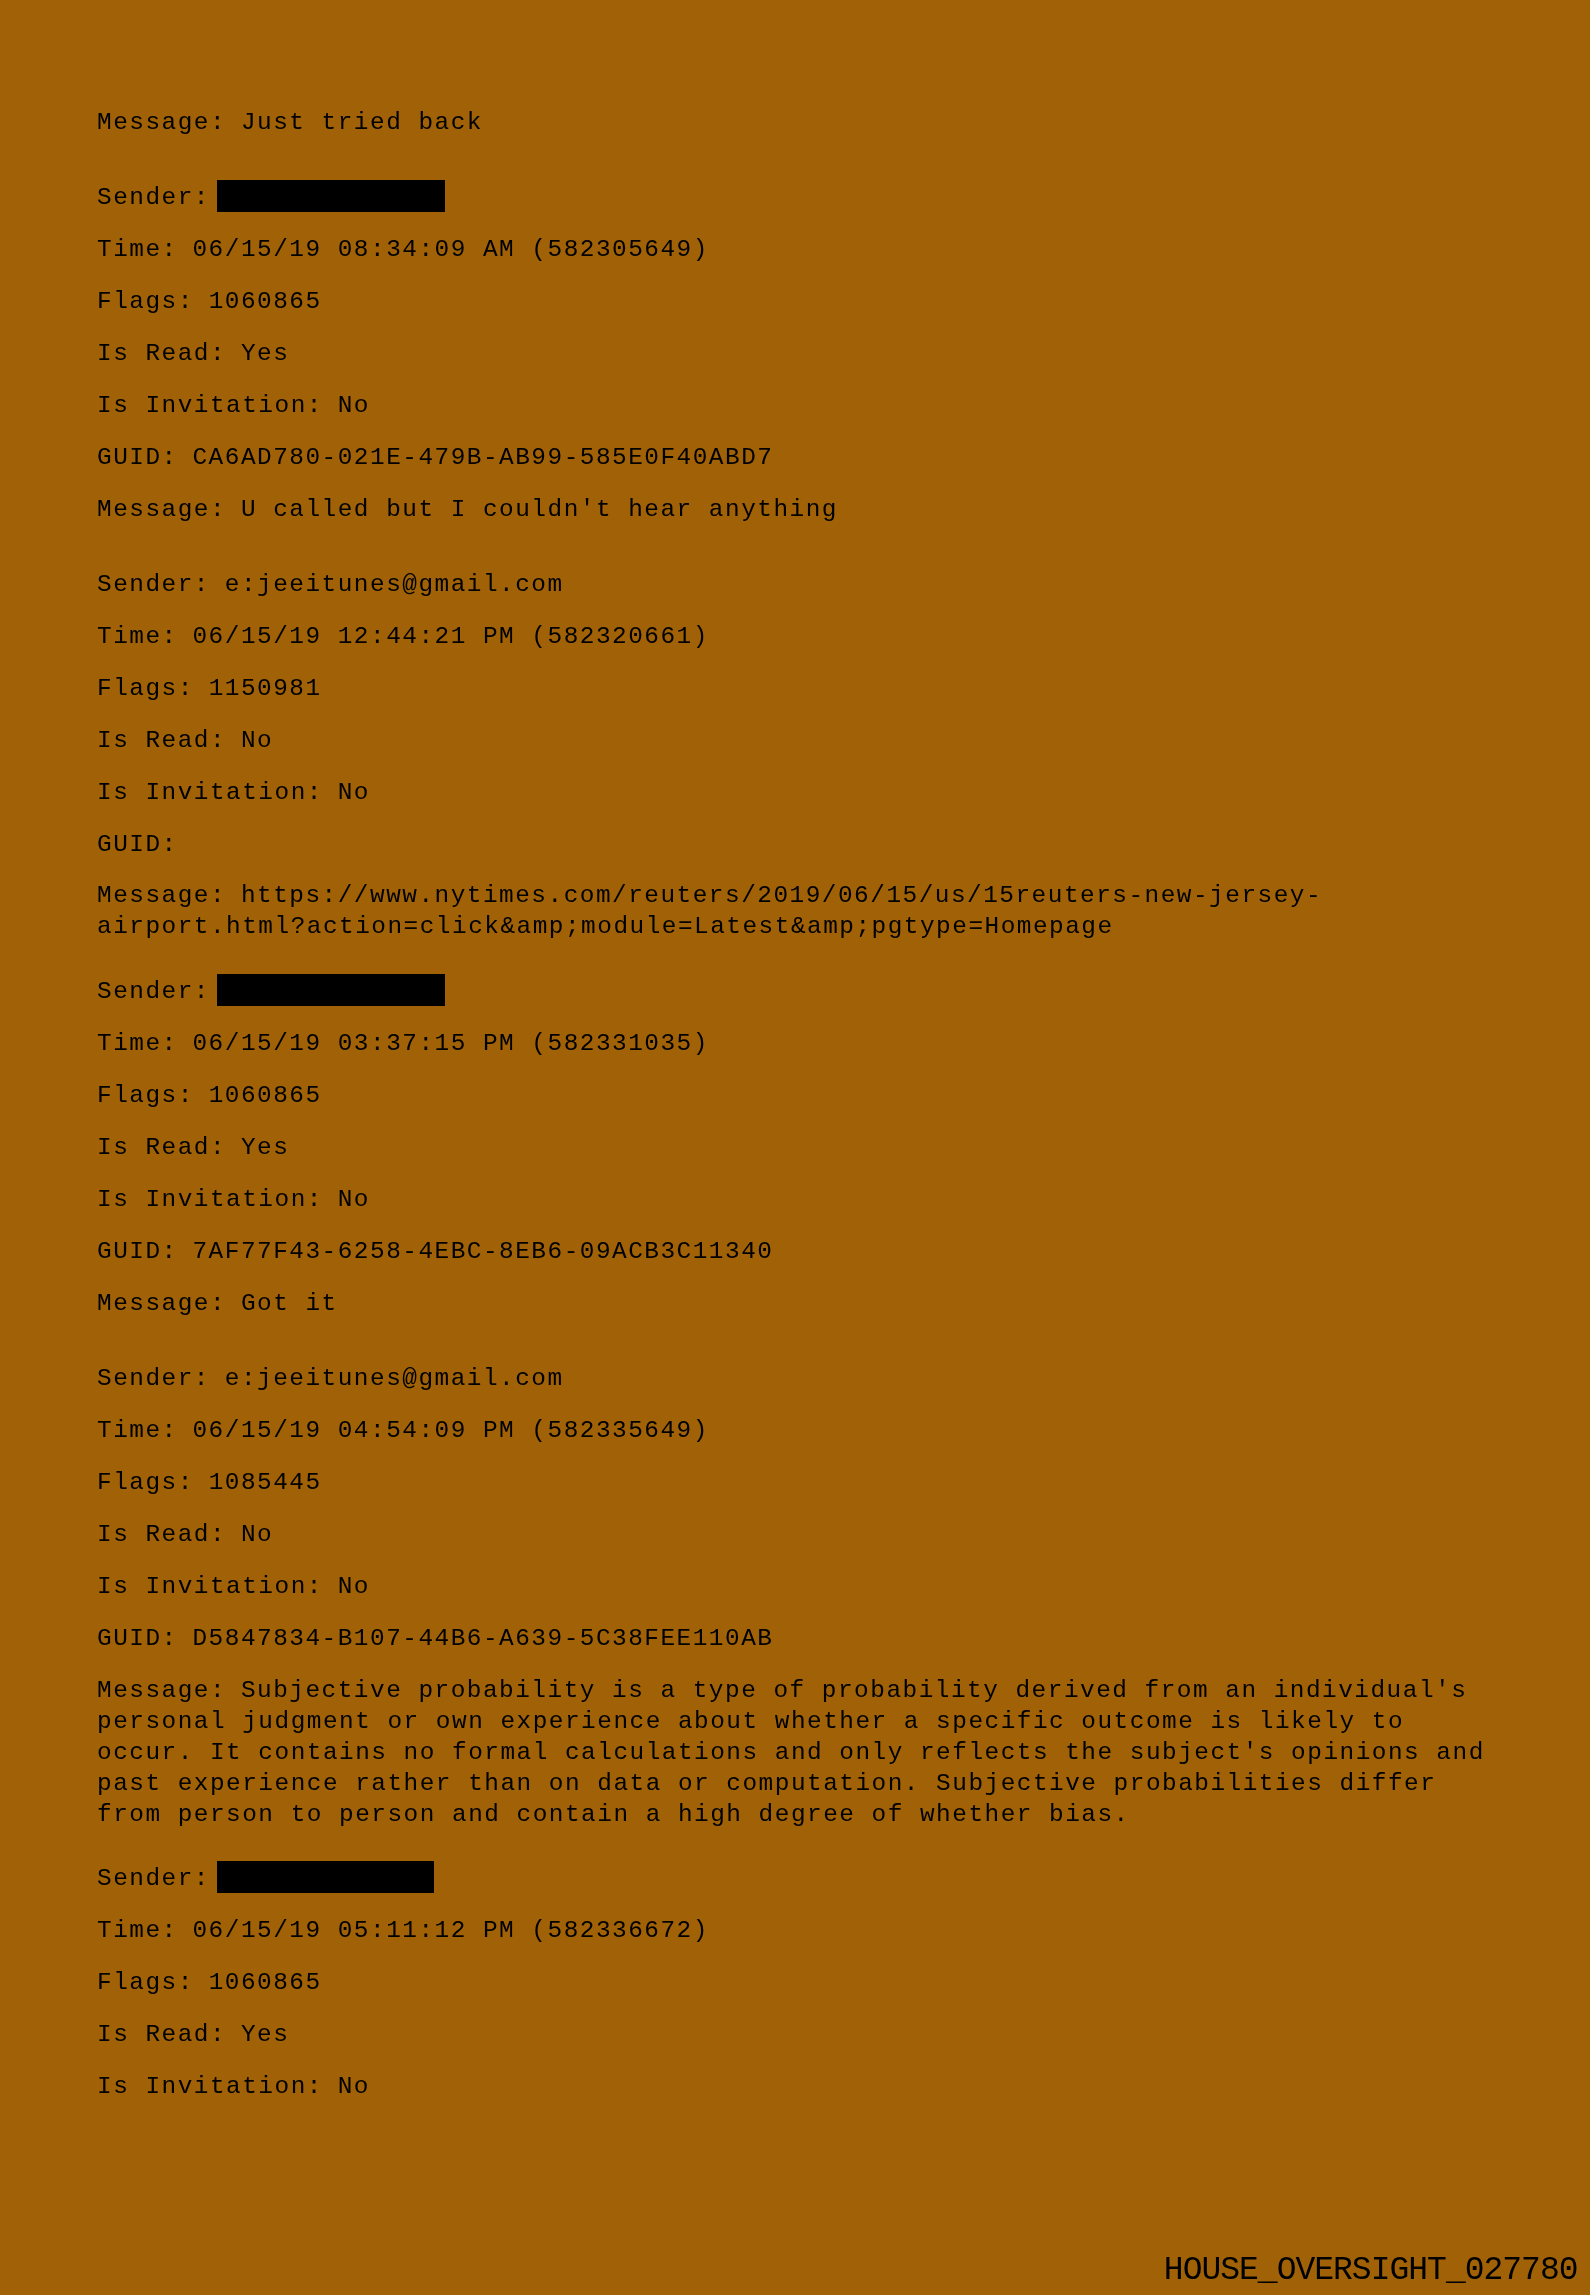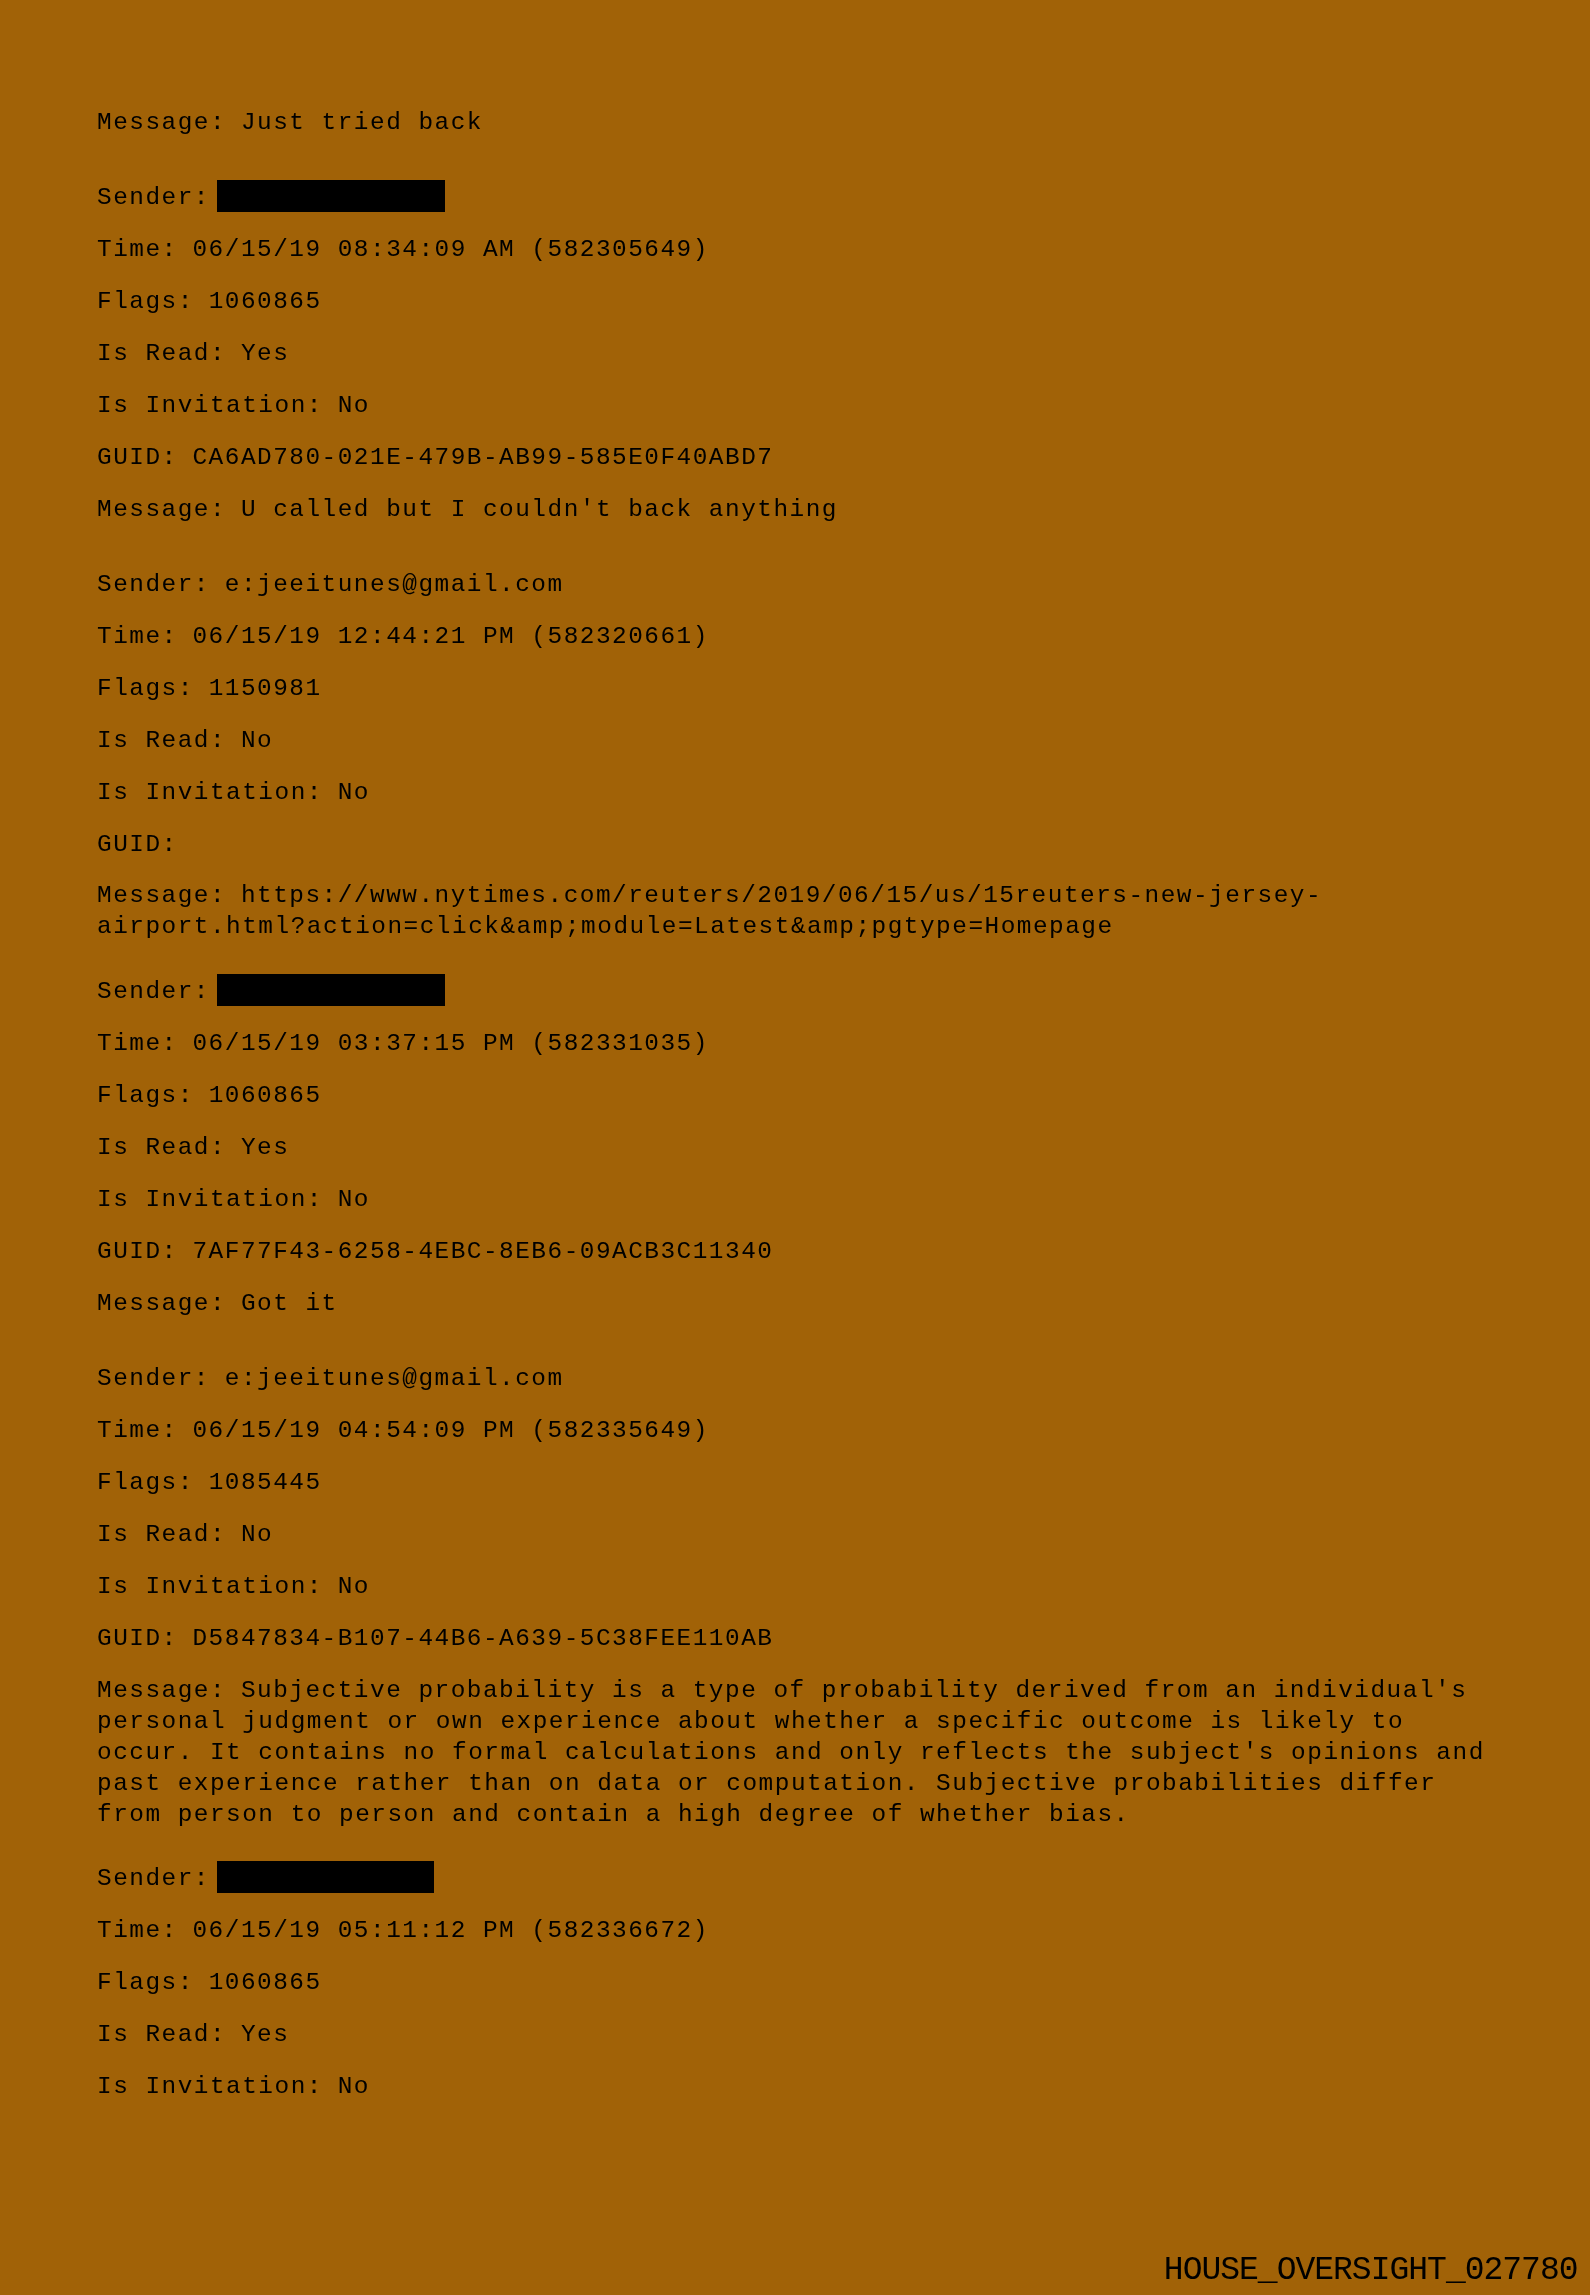--- a/index.html
+++ b/index.html
@@ -95,21 +95,21 @@
       <div class="row">
         <span class="lbl">Is Invitation:</span>
         <span class="val">No</span>
       </div>
       <div class="row">
         <span class="lbl">GUID:</span>
         <span class="val">CA6AD780-021E-479B-AB99-585E0F40ABD7</span>
       </div>
       <div class="row">
         <span class="lbl">Message:</span>
-        <span class="val">U called but I couldn't back anything</span>
+        <span class="val">U called but I couldn't hear anything</span>
       </div>
       <div class="gap"></div>
       <div class="row">
         <span class="lbl">Sender:</span>
         <span class="val">e:jeeitunes@gmail.com</span>
       </div>
       <div class="row">
         <span class="lbl">Time:</span>
         <span class="val">06/15/19 12:44:21 PM (582320661)</span>
       </div>

